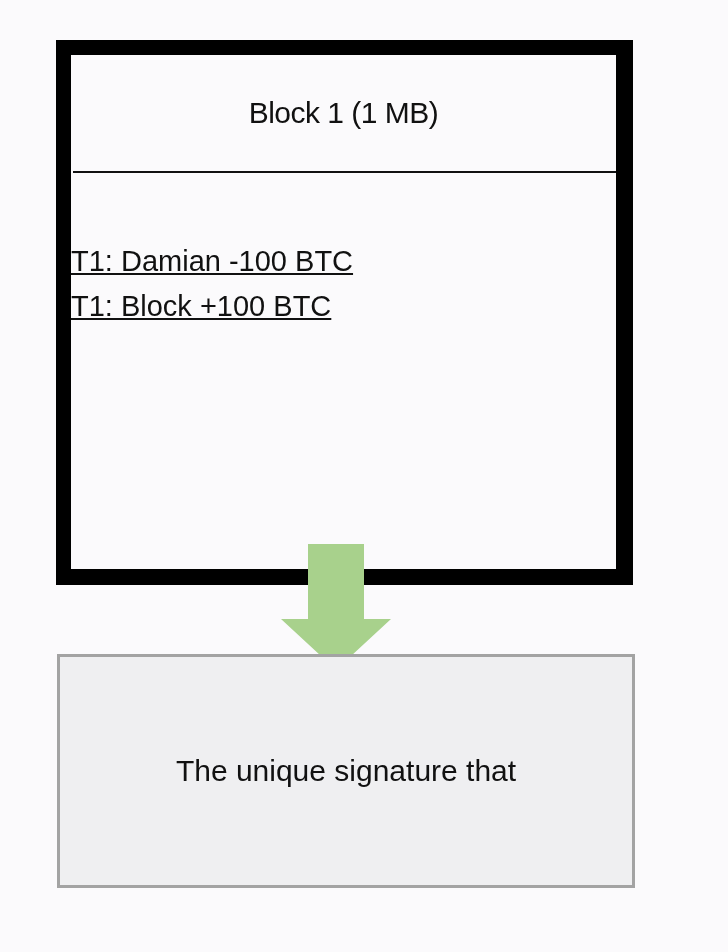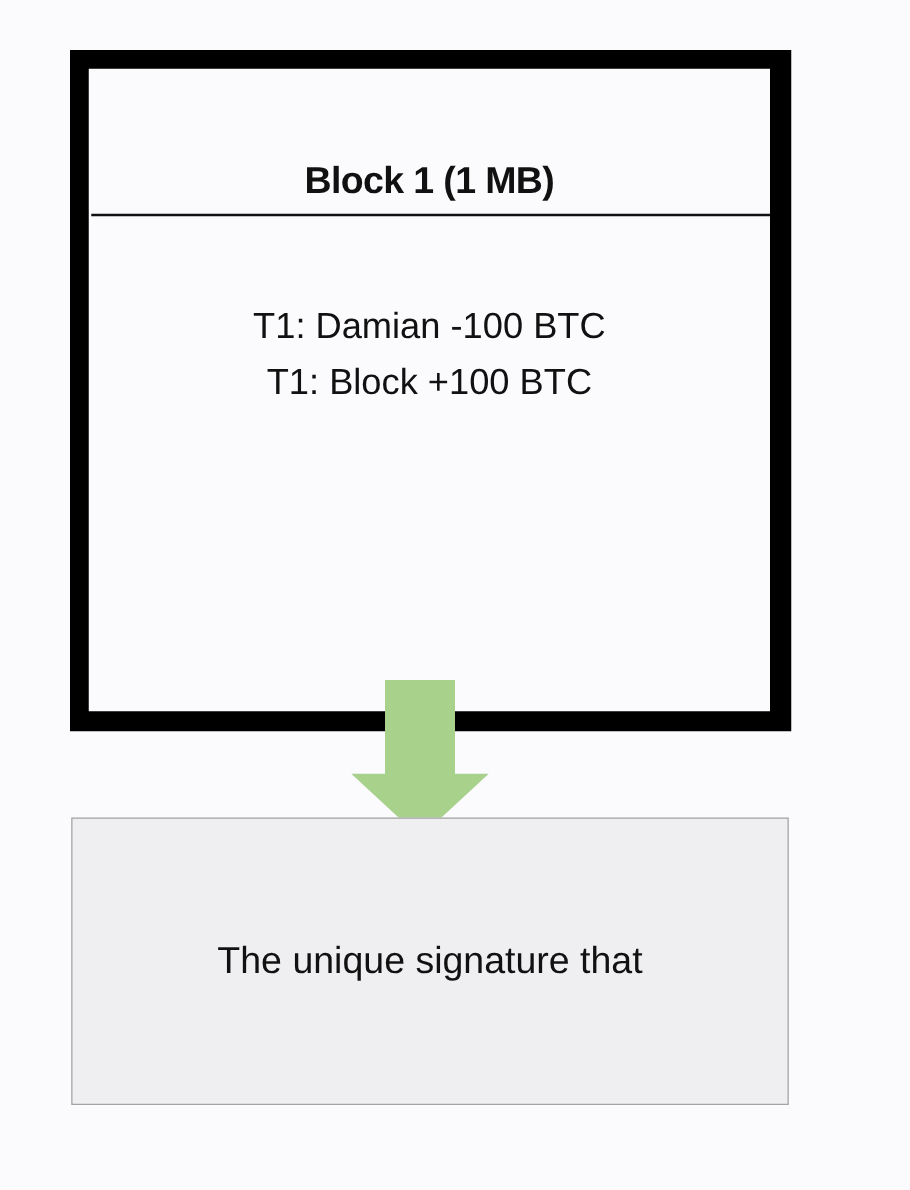--- a/index.html
+++ b/index.html
@@ -1,27 +1,27 @@
 <!DOCTYPE html>
 <html><head>
 <meta charset="utf-8">
 <style>
   html, body { margin:0; padding:0; }
   body { width:728px; height:952px; background:#fbfafc; position:relative; overflow:hidden;
          font-family:"Liberation Sans", "DejaVu Sans", sans-serif; color:#111; }
   .block { position:absolute; left:56px; top:40px; width:545px; height:514px;
            border:15px solid #000; border-right-width:17px; border-bottom-width:16px; background:#fbfafc; }
   .block-title { position:absolute; left:0; right:0; top:0; height:116px; display:flex;
-                 align-items:center; justify-content:center; font-weight:bold; font-size:30px; letter-spacing:-0.5px;margin-top:32px; }
+                 align-items:center; justify-content:center; font-weight:normal; font-size:30px; letter-spacing:-0.5px; }
   .divider { position:absolute; left:2px; right:0; top:116px; height:2px; background:#111; }
-  .tx-list { position:absolute; left:0; right:0; top:184px; text-align:center; font-size:29px; line-height:45px; }
+  .tx-list { position:absolute; left:0; right:0; top:184px; text-align:left; font-size:29px; line-height:45px;text-decoration:underline; }
   .tx-list div { white-space:nowrap; }
   .arrow { position:absolute; left:281px; top:544px; width:110px; height:112px; }
   .sig-box { position:absolute; left:57px; top:654px; width:572px; height:228px;
-             background:#efeff1; border:1px solid #a3a3a3; display:flex; align-items:center; justify-content:center; }
+             background:#efeff1; border:3px solid #a3a3a3; display:flex; align-items:center; justify-content:center; }
   .sig-text { text-align:center; font-size:30px; line-height:44px; width:480px; }
 </style>
 </head>
 <body>
 
 <div class="block">
   <div class="block-title">Block 1 (1 MB)</div>
   <div class="divider"></div>
   <div class="tx-list">
     <div>T1: Damian -100 BTC</div>

